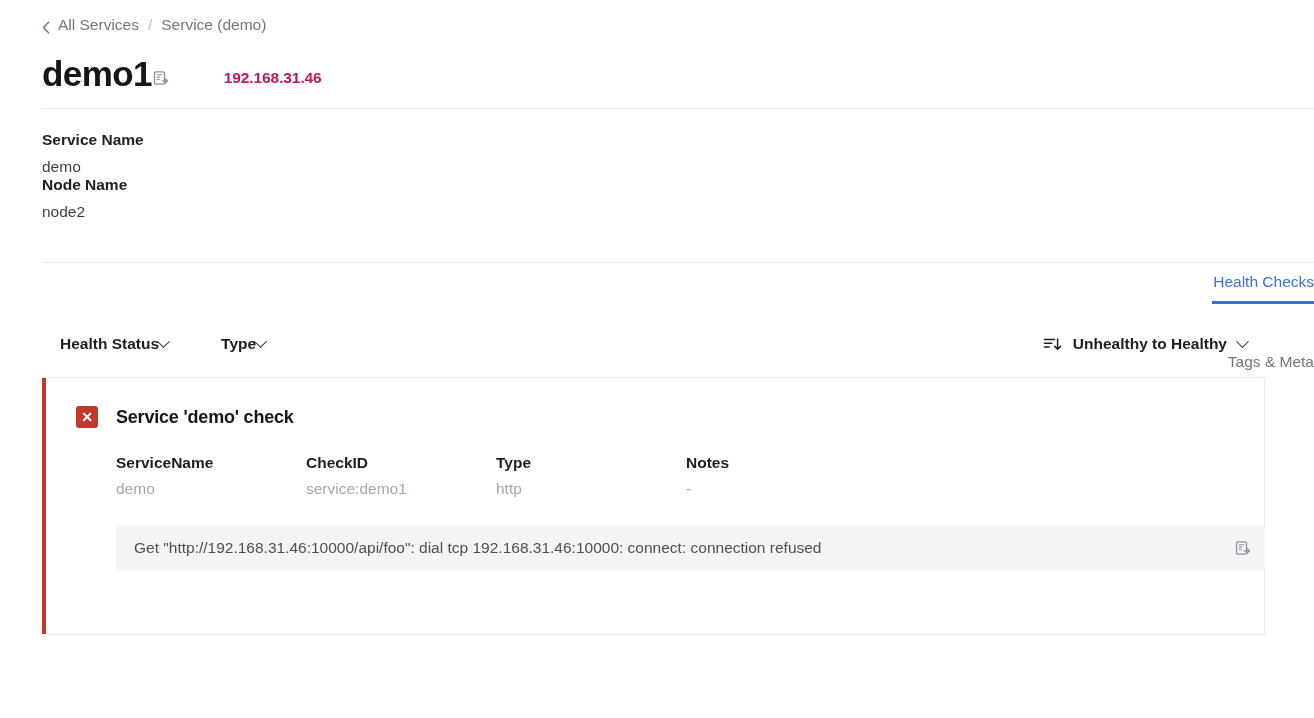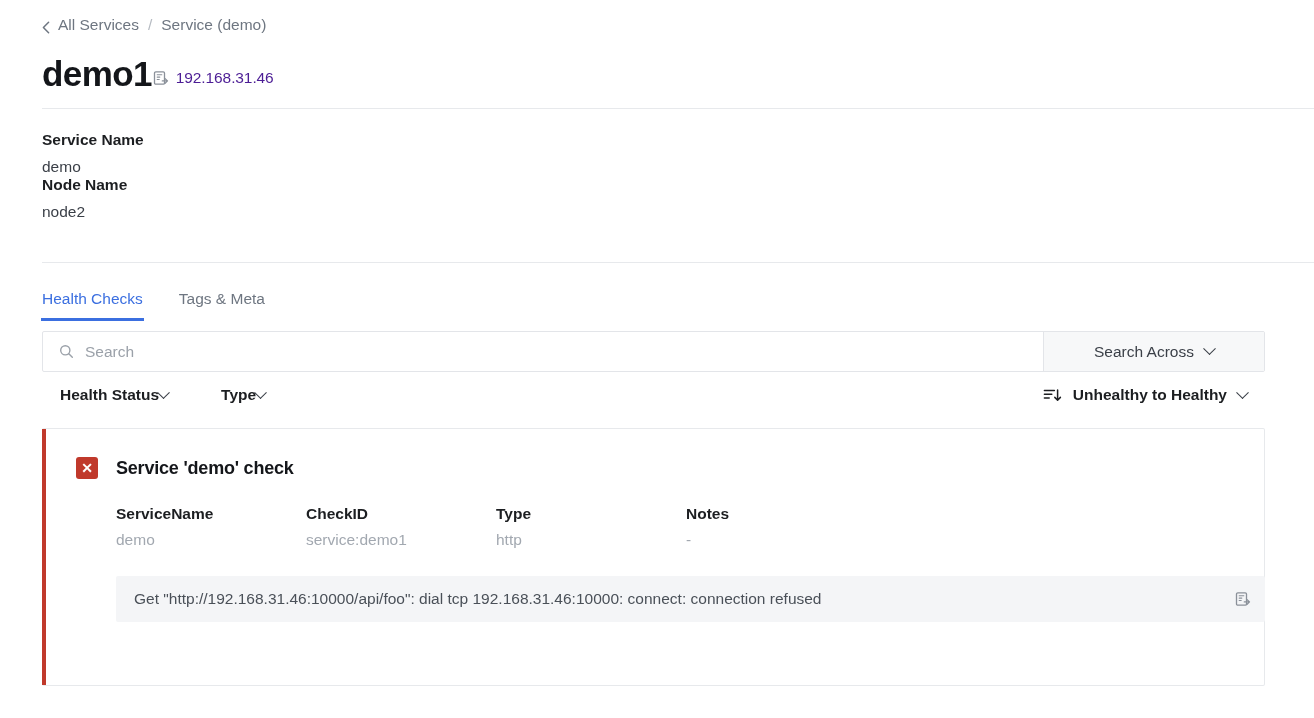--- a/index.html
+++ b/index.html
@@ -56,23 +56,24 @@
     line-height: 1;
   }
   .ip-box {
     display: flex;
     align-items: center;
     gap: 7px;
     padding-bottom: 4px;
   }
   .ip-text {
     font-size: 15.5px;
-    font-weight: normal;
-    color: #4c1d95;
+    font-weight: bold;
+    color: #be185d;
     letter-spacing: -0.1px;
+    margin-left: 48px;
   }
 
   .rule {
     height: 1px;
     background: #e7e9ec;
     margin-top: 17px;
     margin-left: 0;
     margin-right: 0;
   }
   .rule.full { margin-right: 0; }
@@ -93,24 +94,25 @@
   }
   .meta-value {
     font-size: 15.5px;
     color: #3a3f47;
   }
 
   
   .tabs {
     display: flex;
     align-items: flex-end;
-    gap: 36px;
+    gap: 49px;
     height: 48px;
     margin-top: 10px;
     position: relative;
+    flex-direction: column;
   }
   .tab {
     font-size: 15.5px;
     color: #6e7681;
     padding-bottom: 13px;
     position: relative;
     cursor: pointer;
   }
   .tab.active {
     color: #3b6fe0;
@@ -345,35 +347,20 @@
   </div>
 
   <div class="rule full"></div>
 
   <div class="tabs">
     <div class="tabs-underline"></div>
     <div class="tab active">Health Checks</div>
     <div class="tab">Tags &amp; Meta</div>
   </div>
 
-  <div class="search-wrap">
-    <div class="search-field">
-      <span>
-        <svg width="15" height="15" viewBox="0 0 15 15" fill="none">
-          <circle cx="6.3" cy="6.3" r="4.6" stroke="#9ba1a9" stroke-width="1.4"></circle>
-          <path d="M9.8 9.8l3.5 3.5" stroke="#9ba1a9" stroke-width="1.4" stroke-linecap="round"></path>
-        </svg>
-      </span>
-      <input class="search-input" type="text" placeholder="Search" style="">
-    </div>
-    <div class="search-across">
-      <span>Search Across</span>
-      <span class="chev"></span>
-    </div>
-  </div>
 
   <div class="filter-row">
     <div class="filter-btn">
       <span>Health Status</span>
       <span class="chev"></span>
     </div>
     <div class="filter-btn">
       <span>Type</span>
       <span class="chev"></span>
     </div>

